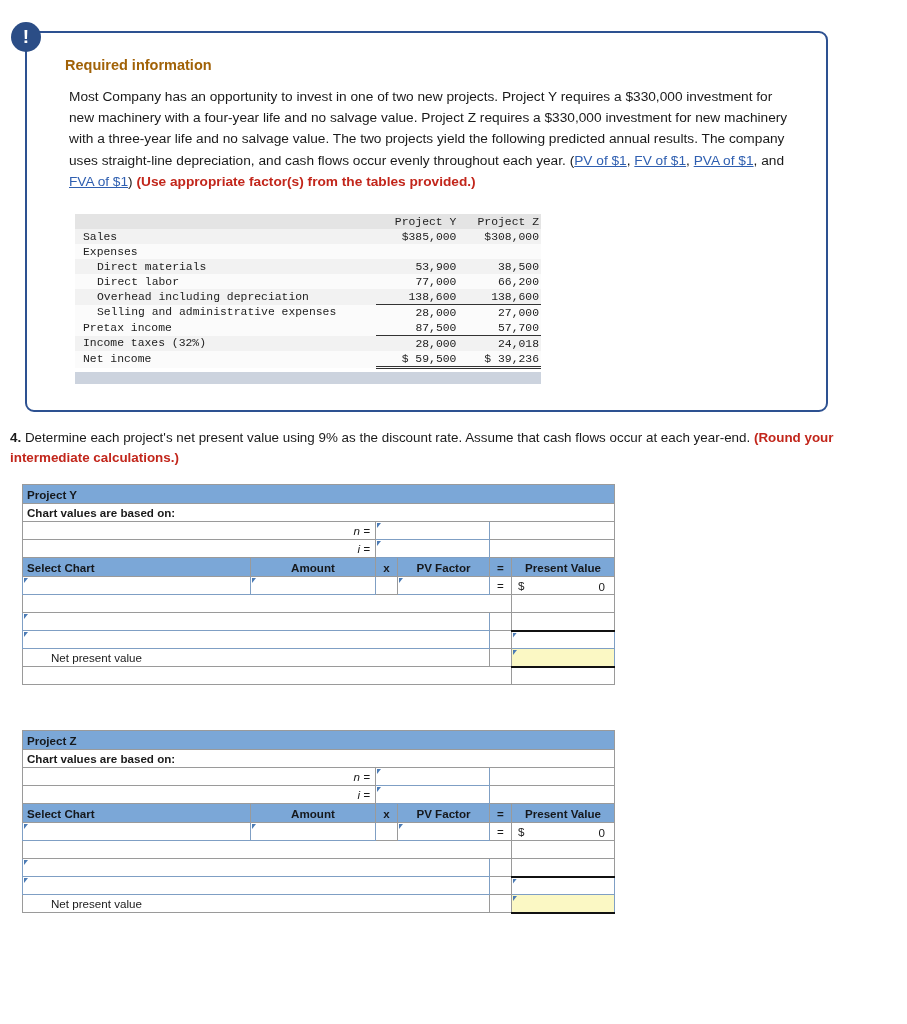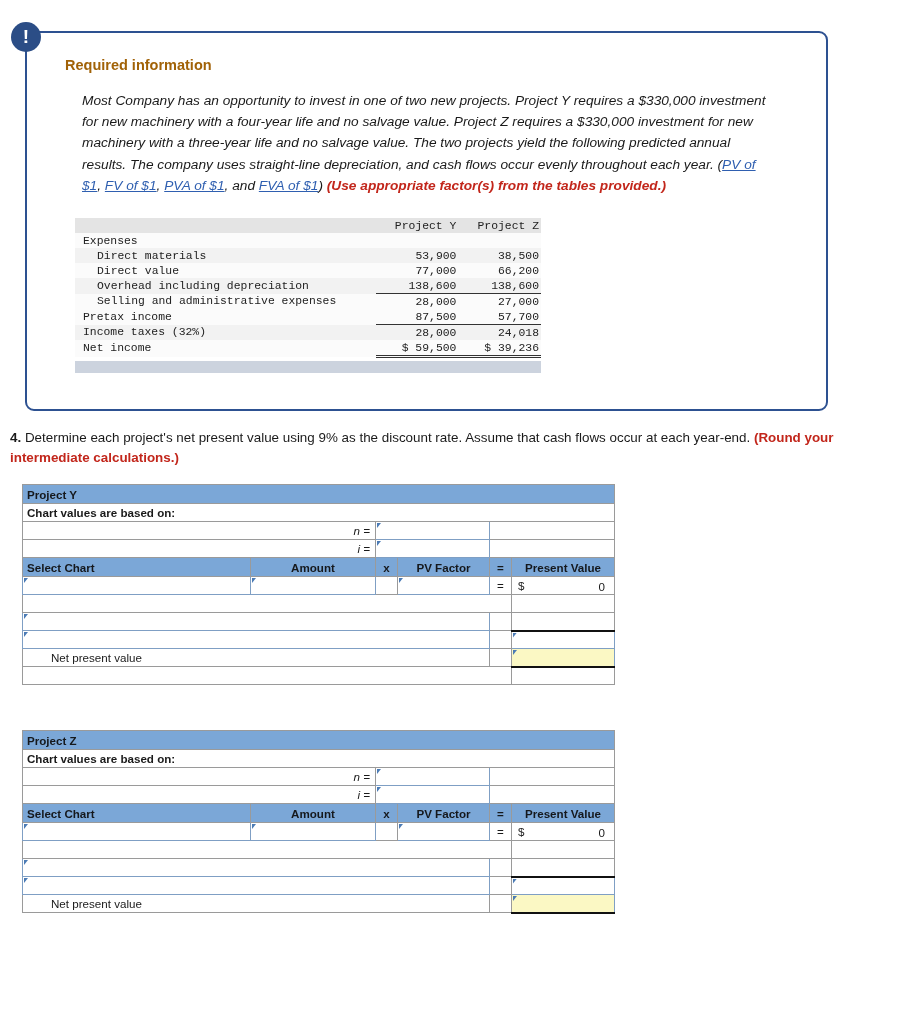--- a/index.html
+++ b/index.html
@@ -54,23 +54,22 @@
   }
   #req-subtitle {
     font-style: italic;
     font-size: 13.5px;
     margin: 0 0 18px 0;
     color: #1a1a1a;
   }
   #req-body {
     font-size: 13.7px;
     line-height: 1.55;
-    margin: 17px;
+    margin: 4px;
     color: #1a1a1a;
-    font-style: italic;
   }
   #req-body a {
     color: #2f5fb0;
     text-decoration: underline;
   }
   .bold-red {
     color: #c2261b;
     font-weight: bold;
   }
 
@@ -216,32 +215,37 @@
     <div id="fin-table-wrap">
       <table id="fin-table">
         <thead>
           <tr class="head">
             <th class="label"></th>
             <th class="num">Project Y</th>
             <th class="num">Project Z</th>
           </tr>
         </thead>
         <tbody id="fin-body">
+            <tr class="odd">
+              <td class="label">Sales</td>
+              <td class="num">$385,000</td>
+              <td class="num">$308,000</td>
+            </tr>
             <tr class="even">
               <td class="label">Expenses</td>
               <td class="num"></td>
               <td class="num"></td>
             </tr>
             <tr class="odd">
               <td class="label ind1">Direct materials</td>
               <td class="num">53,900</td>
               <td class="num">38,500</td>
             </tr>
             <tr class="even">
-              <td class="label ind1">Direct value</td>
+              <td class="label ind1">Direct labor</td>
               <td class="num">77,000</td>
               <td class="num">66,200</td>
             </tr>
             <tr class="odd">
               <td class="label ind1">Overhead including depreciation</td>
               <td class="num">138,600</td>
               <td class="num">138,600</td>
             </tr>
             <tr class="even">
               <td class="label ind1">Selling and administrative expenses</td>

